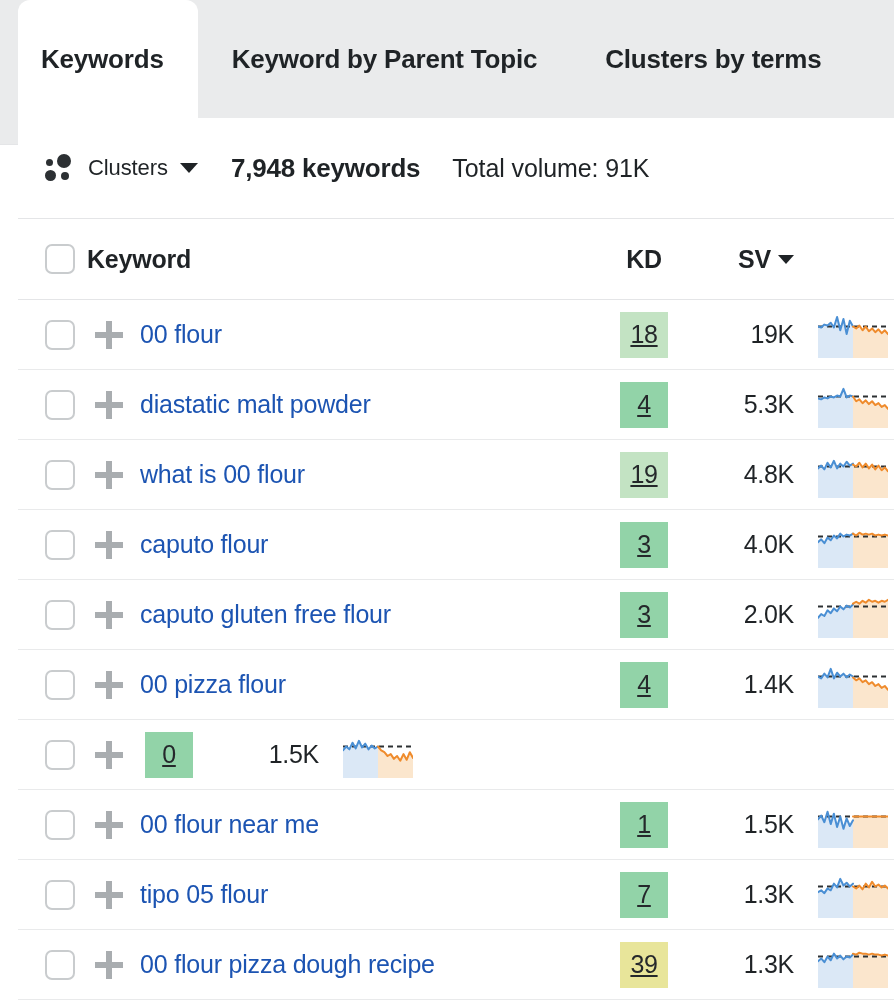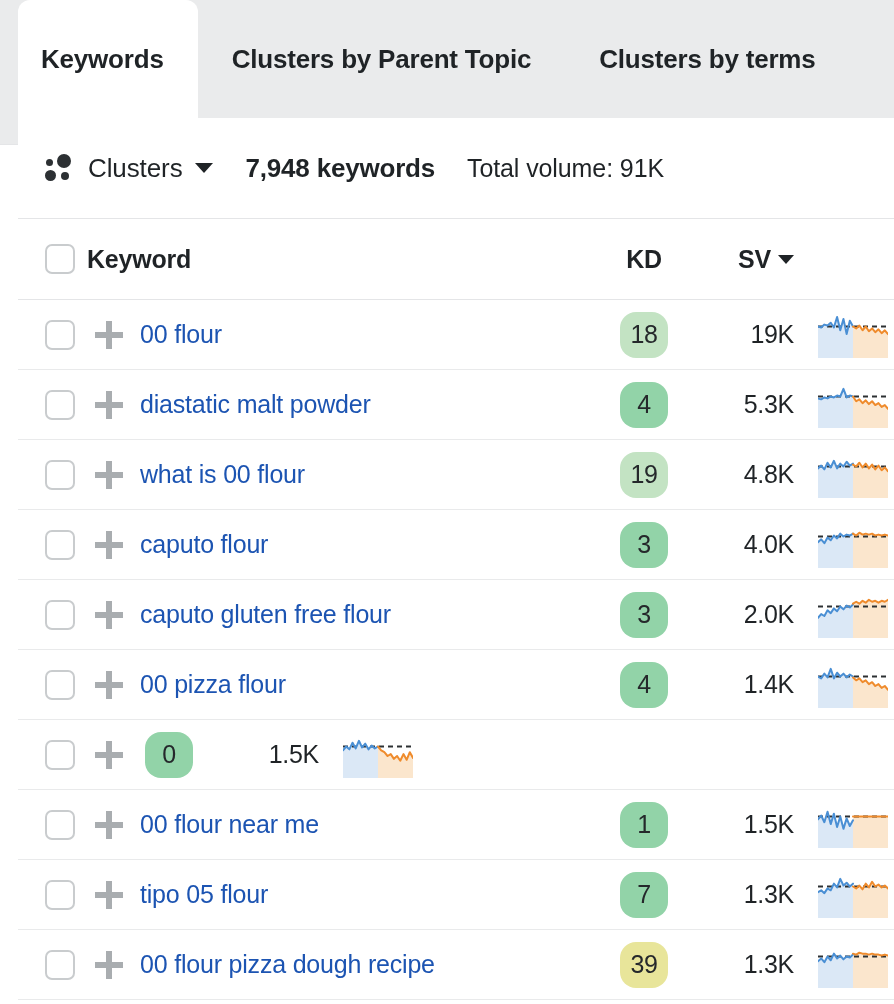--- a/index.html
+++ b/index.html
@@ -99,21 +99,21 @@
     display: block;
     border-radius: 50%;
     background: #2c3033;
   }
   .cluster-icon .d1 { width: 7px;  height: 7px;  left: 1px;  top: 5px; }
   .cluster-icon .d2 { width: 14px; height: 14px; left: 12px; top: 0px; }
   .cluster-icon .d3 { width: 11px; height: 11px; left: 0px;  top: 16px; }
   .cluster-icon .d4 { width: 8px;  height: 8px;  left: 16px; top: 18px; }
 
   .clusters-label {
-    font-size: 26px;
+    font-size: 22px;
     color: #1f2326;
     letter-spacing: -0.1px;
   }
   .caret {
     width: 0; height: 0;
     border-left: 9px solid transparent;
     border-right: 9px solid transparent;
     border-top: 10px solid #1f2326;
     margin-left: 12px;
     flex: none;
@@ -211,28 +211,29 @@
 
   .kd-cell {
     width: 92px;
     display: flex;
     justify-content: center;
     align-items: center;
   }
   .kd-badge {
     min-width: 48px;
     height: 46px;
-    border-radius: 16px;
+    border-radius: 0;
     display: flex;
     align-items: center;
     justify-content: center;
     font-size: 25px;
     color: #25282b;
     letter-spacing: -0.3px;
     padding: 0 6px;
+    text-decoration: underline;
   }
 
   .sv-cell {
     width: 104px;
     text-align: right;
     font-size: 25px;
     color: #1f2326;
     letter-spacing: -0.3px;
   }
 
@@ -256,21 +257,21 @@
 
   <div class="gutter-top"></div>
   <div class="gutter-bottom"></div>
 
   <div class="tabbar">
     <div class="tabs" id="tabs-container">
         <div class="tab active">
           <span>Keywords</span>
         </div>
         <div class="tab">
-          <span>Clusters by Parent Topic</span>
+          <span>Keyword by Parent Topic</span>
         </div>
         <div class="tab">
           <span>Clusters by terms</span>
         </div>
       </div>
   </div>
 
   <div class="panel">
 
     <div class="toolbar">

